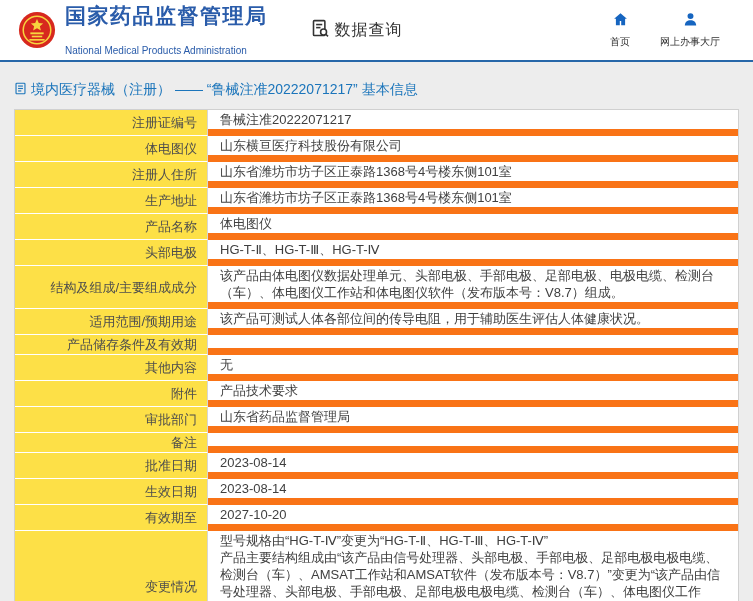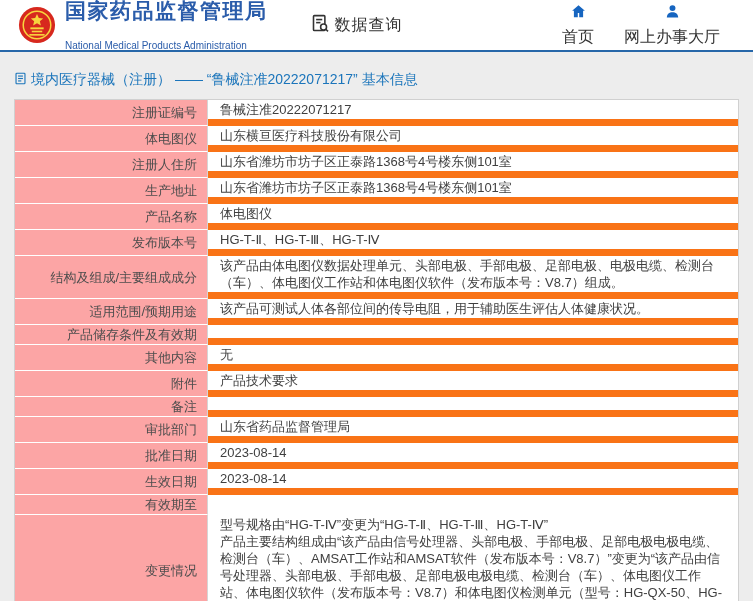--- a/index.html
+++ b/index.html
@@ -5,51 +5,51 @@
   * { margin: 0; padding: 0; box-sizing: border-box; }
   html, body { background: #ffffff; }
   body {
     font-family: "Liberation Sans", "DejaVu Sans", sans-serif;
     width: 753px; height: 601px; overflow: hidden;
   }
   .page { width: 753px; height: 601px; display: flex; flex-direction: column; }
 
   
   .site-header {
-    height: 50px; background: #ffffff; display: flex; align-items: center;
+    height: 60px; background: #ffffff; display: flex; align-items: center;
     padding: 0 25px 0 18px; flex-shrink: 0;
   }
   .emblem { width: 38px; height: 38px; flex-shrink: 0; }
   .agency { margin-left: 9px; line-height: 1.1; }
   .agency-cn { font-size: 21px; font-weight: bold; color: #2a5caa; letter-spacing: 1.5px; }
   .agency-en { font-size: 10px; color: #2a5caa; margin-top: 18px; }
   .data-query { display: flex; align-items: center; margin-left: 42px; cursor: pointer; }
   .data-query-text { font-size: 16px; color: #333333; margin-left: 4px; letter-spacing: 1px; }
   .header-spacer { flex: 1; }
   .top-nav { display: flex; gap: 30px; margin-right: 8px; }
   .nav-item { display: flex; flex-direction: column; align-items: center; cursor: pointer; }
-  .nav-item .nav-label { font-size: 16px; color: #333333; margin-top: 3px; white-space: nowrap; }
+  .nav-item .nav-label { font-size: 10px; color: #333333; margin-top: 3px; white-space: nowrap; }
 
   .blue-rule { height: 2px; background: #2767a9; flex-shrink: 0; }
 
   
   .content { flex: 1; background: #ededed; overflow: hidden; }
   .breadcrumb-bar {
     display: flex; align-items: flex-start; padding: 19px 14px 10px 14px;
   }
   .breadcrumb-text { font-size: 14px; color: #1b75bb; margin-left: 4px; }
 
   
   .detail-table {
     margin: 0 14px; width: 725px; background: #ffffff;
     border: 1px solid #d0d0d0; border-bottom: 1px solid #c9c9c9;
   }
   .trow { display: flex; align-items: stretch; }
   .cell-label {
-    width: 193px; flex-shrink: 0; background: #fca5a5;
+    width: 193px; flex-shrink: 0; background: #fde047;
     border-right: 1px solid #d5d5d5; border-bottom: 1px solid #ffffff;
     display: flex; align-items: center; justify-content: flex-end;
     text-align: left; padding: 1px 10px 1px 4px;
     font-size: 13px; color: #4d4d4d; min-height: 20px; line-height: 17px;
   }
   .cell-value {
     flex: 1; background: #ffffff; border-bottom: 7px solid #f97316;
     display: flex; align-items: center; padding: 1px 12px;
     font-size: 13px; color: #3f3f3f; min-height: 20px; line-height: 17px;
     white-space: pre-line; word-break: break-all;
@@ -150,21 +150,21 @@
         </div>
         <div class="trow">
           <div class="cell-label">生产地址</div>
           <div class="cell-value">山东省潍坊市坊子区正泰路1368号4号楼东侧101室</div>
         </div>
         <div class="trow">
           <div class="cell-label">产品名称</div>
           <div class="cell-value">体电图仪</div>
         </div>
         <div class="trow">
-          <div class="cell-label">发布版本号</div>
+          <div class="cell-label">头部电极</div>
           <div class="cell-value">HG-T-Ⅱ、HG-T-Ⅲ、HG-T-Ⅳ</div>
         </div>
         <div class="trow">
           <div class="cell-label">结构及组成/主要组成成分</div>
           <div class="cell-value">该产品由体电图仪数据处理单元、头部电极、手部电极、足部电极、电极电缆、检测台（车）、体电图仪工作站和体电图仪软件（发布版本号：V8.7）组成。</div>
         </div>
         <div class="trow">
           <div class="cell-label">适用范围/预期用途</div>
           <div class="cell-value">该产品可测试人体各部位间的传导电阻，用于辅助医生评估人体健康状况。</div>
         </div>
@@ -174,37 +174,38 @@
         </div>
         <div class="trow">
           <div class="cell-label">其他内容</div>
           <div class="cell-value">无</div>
         </div>
         <div class="trow">
           <div class="cell-label">附件</div>
           <div class="cell-value">产品技术要求</div>
         </div>
         <div class="trow">
+          <div class="cell-label">审批部门</div>
+          <div class="cell-value">山东省药品监督管理局</div>
+        </div>
+        <div class="trow">
           <div class="cell-label">备注</div>
           <div class="cell-value"></div>
         </div>
         <div class="trow">
-          <div class="cell-label">审批部门</div>
-          <div class="cell-value">山东省药品监督管理局</div>
-        </div>
-        <div class="trow">
           <div class="cell-label">批准日期</div>
           <div class="cell-value">2023-08-14</div>
         </div>
         <div class="trow">
           <div class="cell-label">生效日期</div>
           <div class="cell-value">2023-08-14</div>
         </div>
         <div class="trow">
           <div class="cell-label">有效期至</div>
+          <div class="cell-value">2027-10-20</div>
         </div>
         <div class="trow">
           <div class="cell-label">变更情况</div>
           <div class="cell-value">型号规格由“HG-T-Ⅳ”变更为“HG-T-Ⅱ、HG-T-Ⅲ、HG-T-Ⅳ”
 产品主要结构组成由“该产品由信号处理器、头部电极、手部电极、足部电极电极电缆、检测台（车）、AMSAT工作站和AMSAT软件（发布版本号：V8.7）”变更为“该产品由信号处理器、头部电极、手部电极、足部电极电极电缆、检测台（车）、体电图仪工作站、体电图仪软件（发布版本号：V8.7）和体电图仪检测单元（型号：HG-QX-50、HG-QX-100、HG-QX-150、HG-KJ-50、HG-KJ-100、HG-KJ-150）组成。”</div>
         </div>
         <div class="trow">
           <div class="cell-label"><span class="note-dot"></span>注</div>
           <div class="cell-value"><a href="#" class="detail-link">详情</a></div>
         </div>

